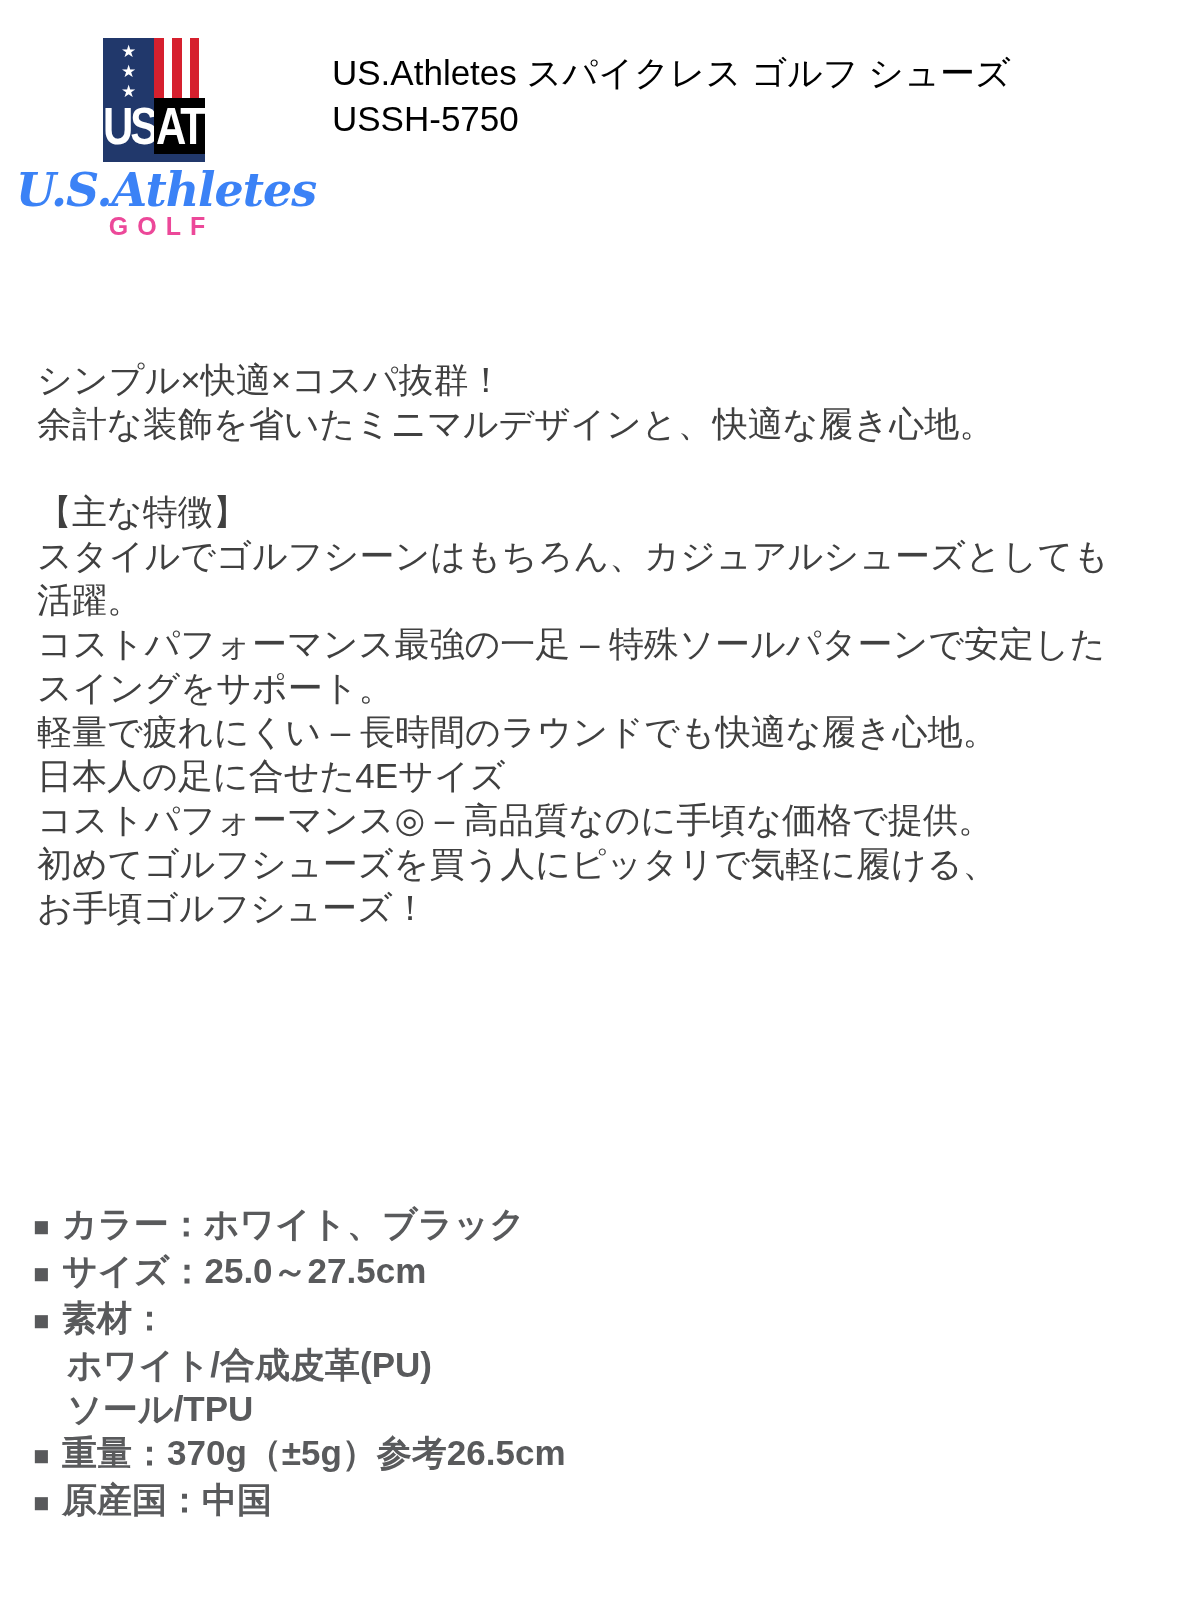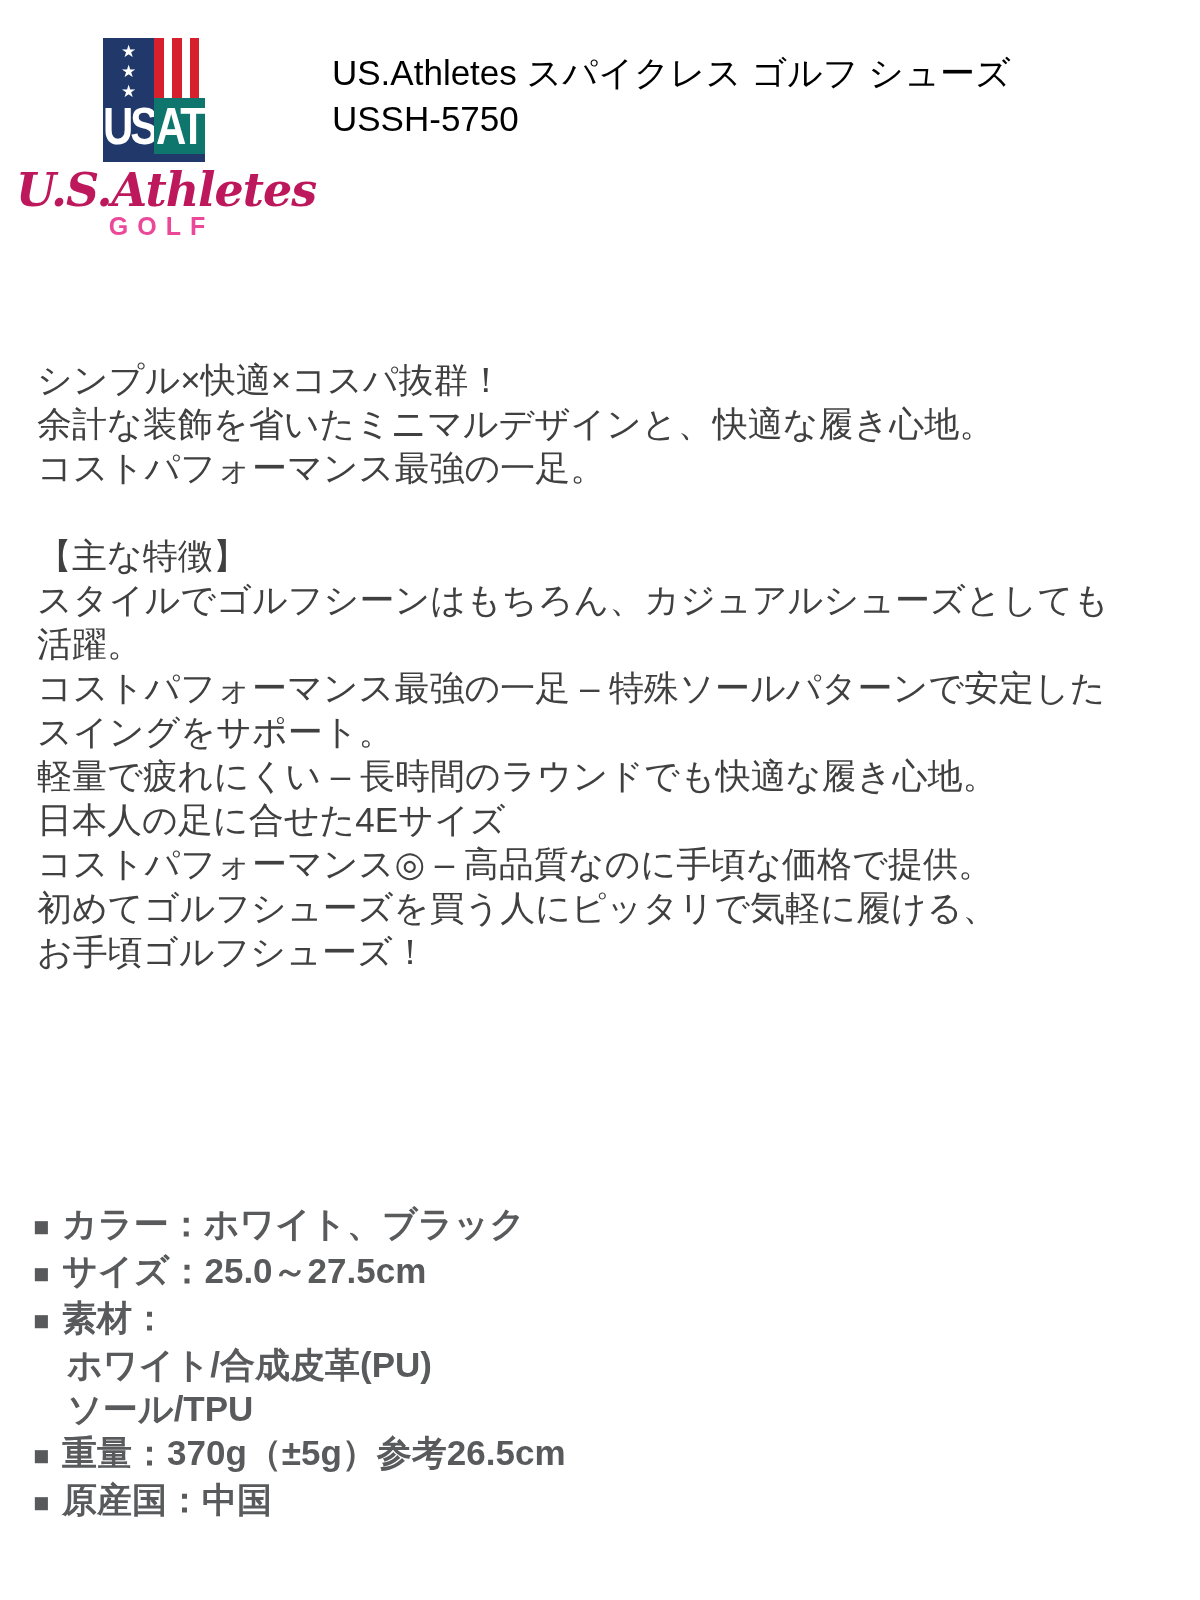--- a/index.html
+++ b/index.html
@@ -28,34 +28,34 @@
   }
   .flag-right{position:absolute;left:51px;top:0;width:51px;height:124px;}
   .flag-stripes{
     position:absolute;left:0;top:0;width:51px;height:60px;
     background:linear-gradient(90deg,
       #d6202e 0 10px,#ffffff 10px 18px,
       #d6202e 18px 28px,#ffffff 28px 36px,
       #d6202e 36px 45px,#ffffff 45px 51px);
   }
   .flag-at-block{
-    position:absolute;left:0;top:60px;width:51px;height:56px;background:#0f766e;
+    position:absolute;left:0;top:60px;width:51px;height:56px;background:#000000;
   }
   .flag-at{
     position:absolute;bottom:4px;left:0;width:51px;text-align:center;
     color:#ffffff;font-weight:800;font-size:42px;line-height:38px;
     letter-spacing:-3px;transform:scaleY(1.25);transform-origin:center bottom;
   }
   .flag-base{position:absolute;left:0;bottom:0;width:102px;height:8px;background:#21386b;}
 
   .brand-script{
     position:absolute;left:16px;top:166px;width:300px;
     font-family:"DejaVu Serif","Liberation Serif",serif;
     font-style:italic;font-weight:bold;
-    font-size:46px;line-height:48px;color:#be185d;
+    font-size:46px;line-height:48px;color:#3b82f6;
     letter-spacing:-1px;white-space:nowrap;
   }
   .brand-golf{
     position:absolute;left:19px;top:212px;width:276px;text-align:center;
     font-weight:bold;font-size:25px;line-height:28px;color:#ec4899;
     letter-spacing:9px;text-indent:9px;
   }
 
   
   .title{
@@ -109,21 +109,20 @@
 </div>
 
 <div class="title">
   <div>US.Athletes スパイクレス ゴルフ シューズ</div>
   <div>USSH-5750</div>
 </div>
 
 <div class="desc">
   <div class="line">シンプル×快適×コスパ抜群！</div>
   <div class="line">余計な装飾を省いたミニマルデザインと、快適な履き心地。</div>
-  <div class="line">コストパフォーマンス最強の一足。</div>
   <div class="line blank"></div>
   <div class="line">【主な特徴】</div>
   <div class="line">スタイルでゴルフシーンはもちろん、カジュアルシューズとしても</div>
   <div class="line">活躍。</div>
   <div class="line">コストパフォーマンス最強の一足 – 特殊ソールパターンで安定した</div>
   <div class="line">スイングをサポート。</div>
   <div class="line">軽量で疲れにくい – 長時間のラウンドでも快適な履き心地。</div>
   <div class="line">日本人の足に合せた4Eサイズ</div>
   <div class="line">コストパフォーマンス◎ – 高品質なのに手頃な価格で提供。</div>
   <div class="line">初めてゴルフシューズを買う人にピッタリで気軽に履ける、</div>

